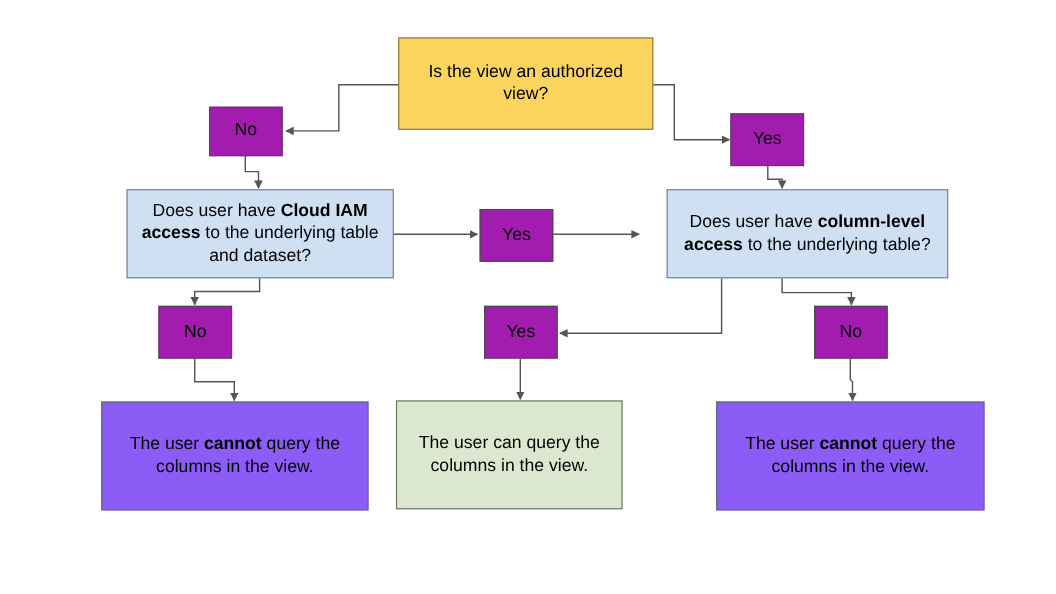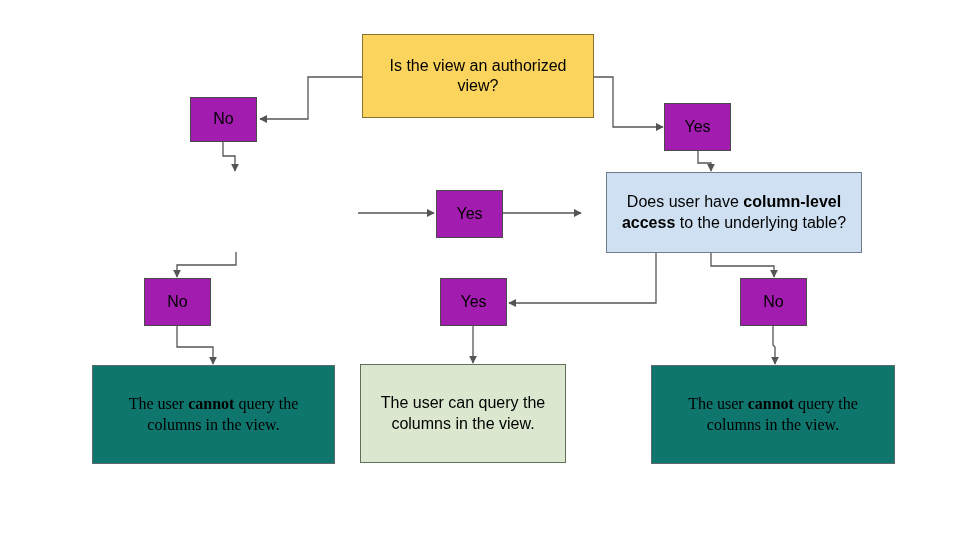--- a/index.html
+++ b/index.html
@@ -52,24 +52,23 @@
     border-color: #6d7b8c;
     font-size: 16px;
   }
   .small-box {
     background: #a21caf;
     border-color: #4a4a4a;
     font-size: 16px;
     text-align: right;
   }
   .outcome-gray {
-    background: #0f766e;
+    background: #8b5cf6;
     border-color: #5d6a6d;
     font-size: 16px;
-    font-family: Liberation Serif, serif;
   }
   .outcome-green {
     background: #dbe8cf;
     border-color: #61705a;
     font-size: 16px;
   }
   b { font-weight: bold; }
 </style>
 </head>
 <body>
@@ -115,20 +114,23 @@
   </div>
 
   <div class="node small-box" style="left:190px; top:97px; width:67px; height:45px;">
     <span class="txt">No</span>
   </div>
 
   <div class="node small-box" style="left:664px; top:103px; width:67px; height:48px;">
     <span class="txt">Yes</span>
   </div>
 
+  <div class="node decision-blue" style="left:115px; top:172px; width:243px; height:81px;">
+    <span class="txt"><span>Does user have </span><b>Cloud IAM access</b><span> to the underlying table and dataset?</span></span>
+  </div>
 
   <div class="node small-box" style="left:436px; top:190px; width:67px; height:48px;">
     <span class="txt">Yes</span>
   </div>
 
   <div class="node decision-blue" style="left:606px; top:172px; width:256px; height:81px;">
     <span class="txt"><span>Does user have </span><b>column-level access</b><span> to the underlying table?</span></span>
   </div>
 
   <div class="node small-box" style="left:144px; top:278px; width:67px; height:48px;">

